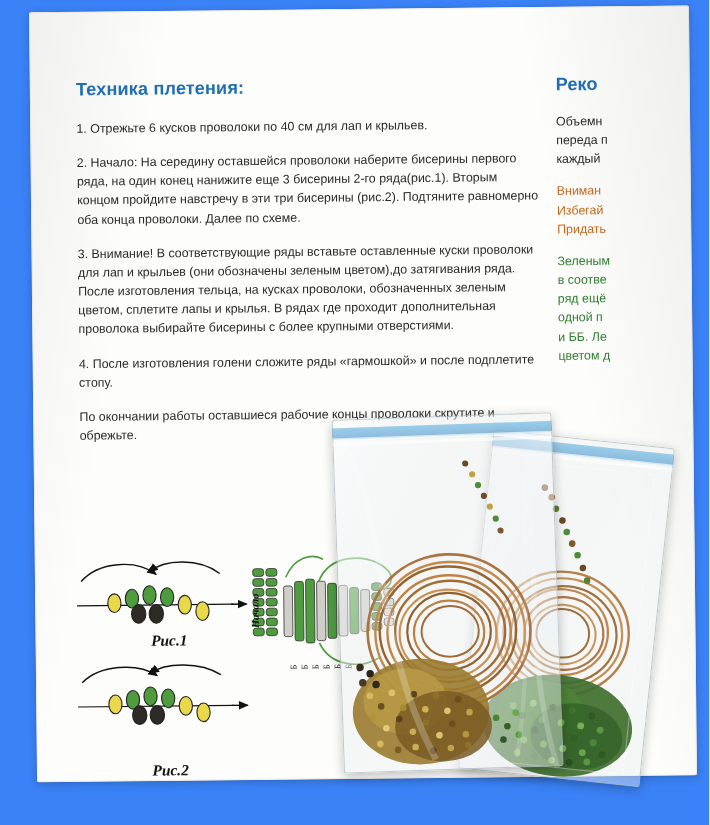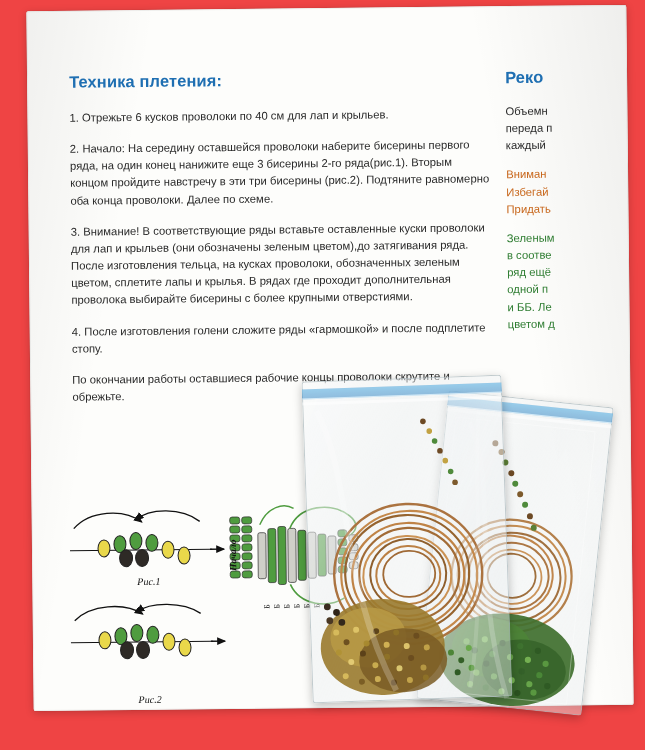--- a/index.html
+++ b/index.html
@@ -10,21 +10,21 @@
   body {
     width: 645px;
     height: 750px;
     overflow: hidden;
     font-family: "Liberation Sans", sans-serif;
   }
   #scene {
     position: relative;
     width: 645px;
     height: 750px;
-    background: #ef4444;
+    background: #3b82f6;
     overflow: hidden;
   }
 
   
   .sheet {
     position: absolute;
     left: 30px;
     top: 8px;
     width: 600px;
     height: 700px;
@@ -85,22 +85,22 @@
   
   .diagram {
     position: absolute;
     left: 0;
     top: 0;
   }
   .fig-label {
     position: absolute;
     font-family: "Liberation Serif", serif;
     font-style: italic;
-    font-weight: normal;
-    font-size: 10px;
+    font-weight: bold;
+    font-size: 14px;
     color: #111;
   }
   .nachalo {
     position: absolute;
     font-family: "Liberation Serif", serif;
     font-style: italic;
     font-weight: bold;
     font-size: 9.5px;
     color: #111;
     transform: rotate(-90deg);

